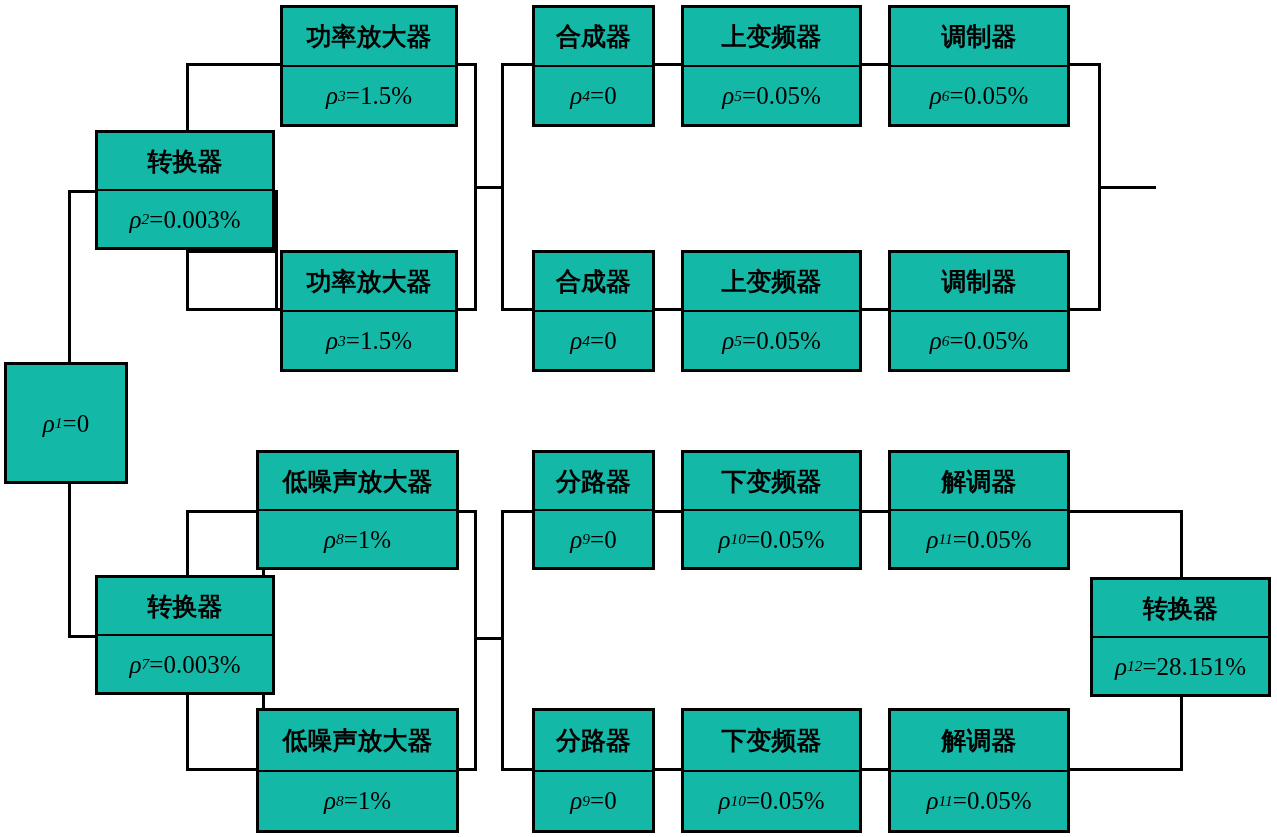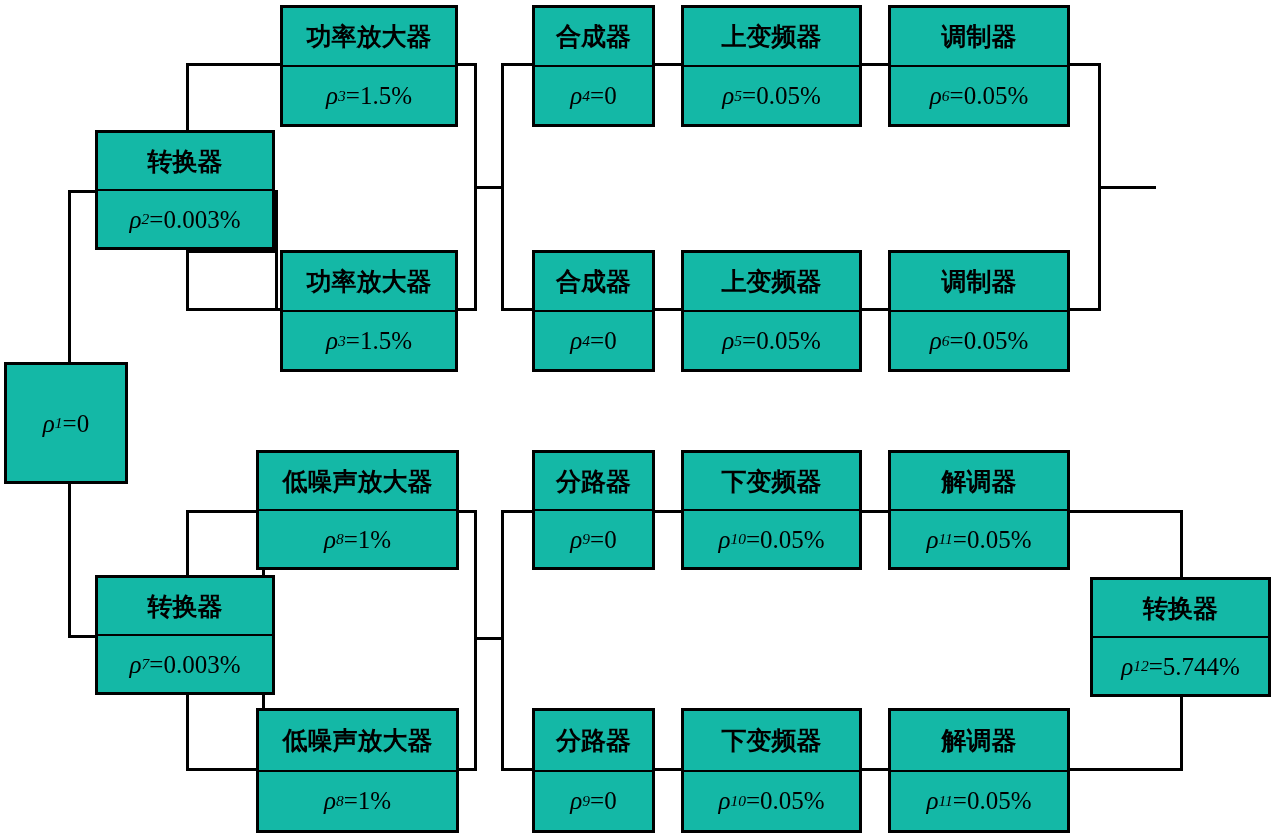--- a/index.html
+++ b/index.html
@@ -186,21 +186,21 @@
     <div class="val"><span class="rho">ρ</span><sub>11</sub>=<span>0.05%</span></div>
   </div>
 
   <div class="box" style="left:95px;top:575px;width:180px;height:120px;">
     <div class="title">转换器</div>
     <div class="val"><span class="rho">ρ</span><sub>7</sub>=<span>0.003%</span></div>
   </div>
 
   <div class="box" style="left:1090px;top:577px;width:181px;height:120px;">
     <div class="title">转换器</div>
-    <div class="val"><span class="rho">ρ</span><sub>12</sub>=<span>5.744%</span></div>
+    <div class="val"><span class="rho">ρ</span><sub>12</sub>=<span>28.151%</span></div>
   </div>
 
   <div class="box" style="left:256px;top:708px;width:203px;height:125px;">
     <div class="title">低噪声放大器</div>
     <div class="val"><span class="rho">ρ</span><sub>8</sub>=<span>1%</span></div>
   </div>
 
   <div class="box" style="left:532px;top:708px;width:123px;height:125px;">
     <div class="title">分路器</div>
     <div class="val"><span class="rho">ρ</span><sub>9</sub>=<span>0</span></div>

